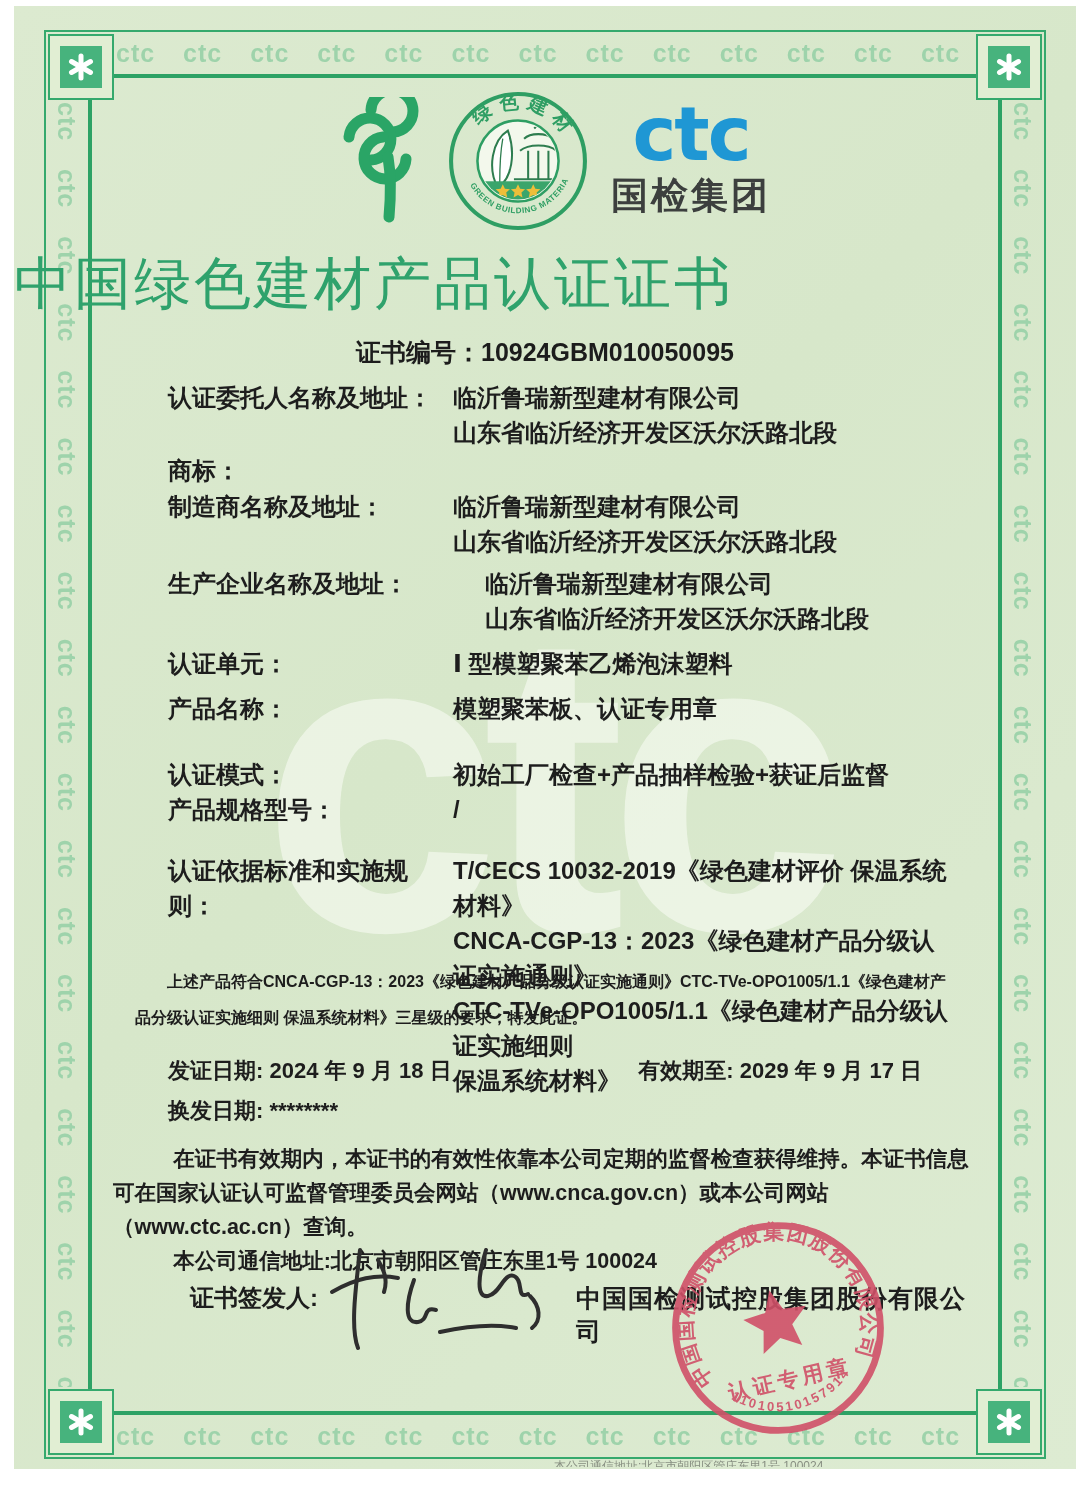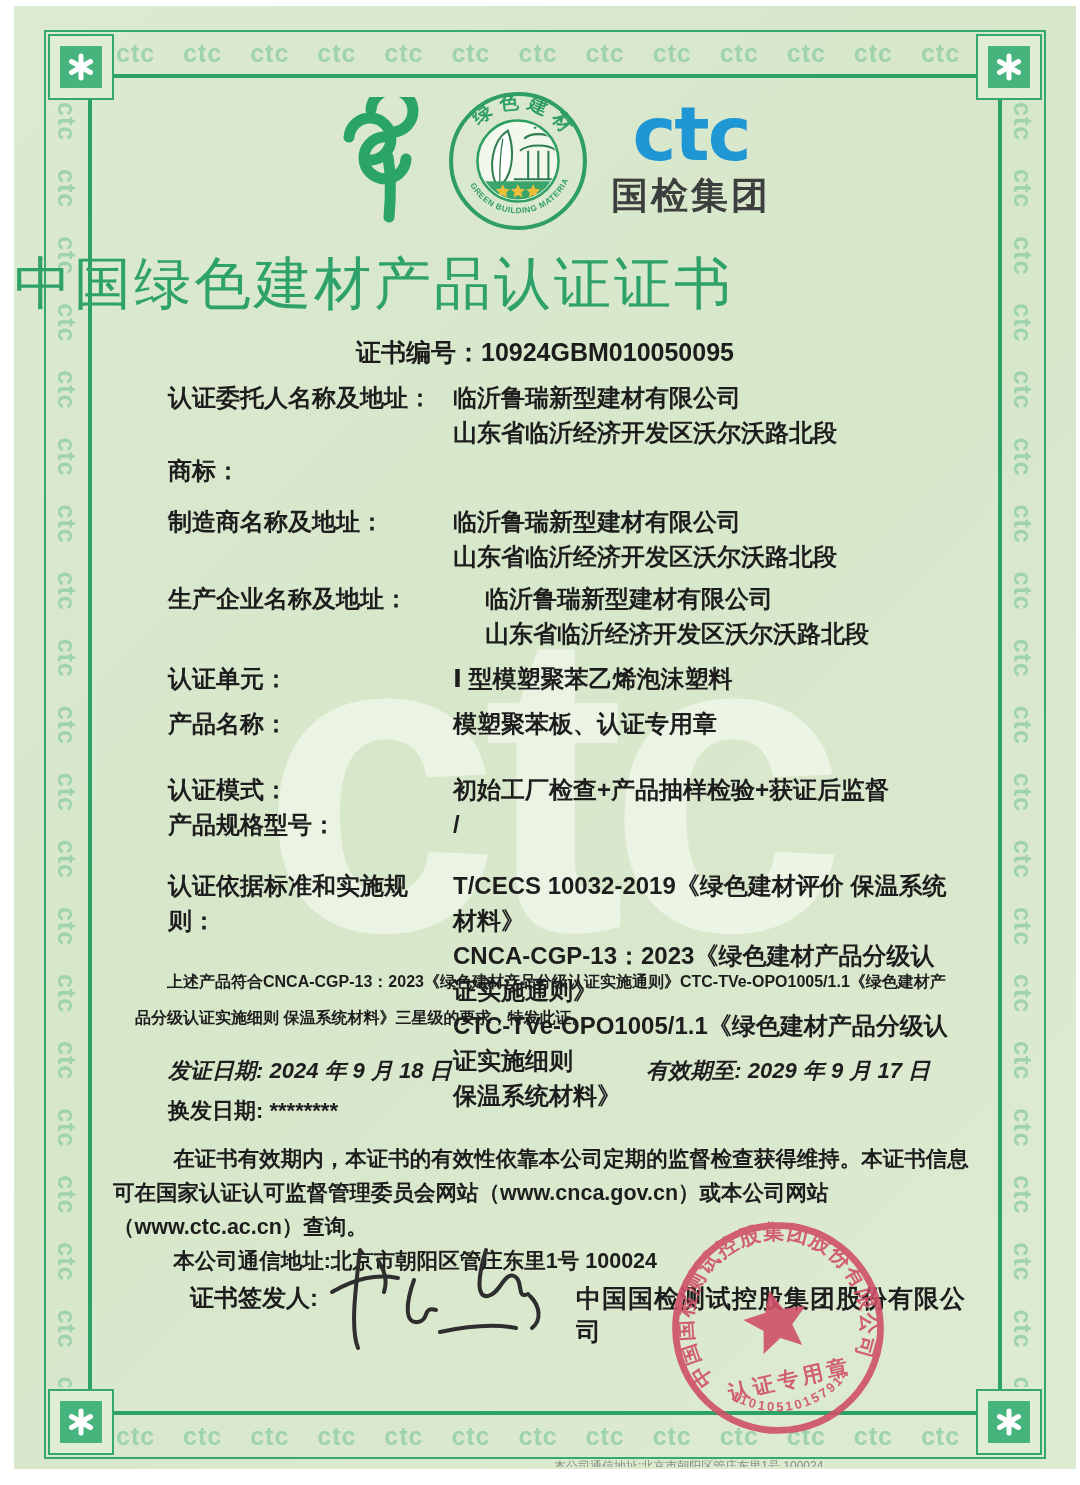--- a/index.html
+++ b/index.html
@@ -51,22 +51,22 @@
   
   .fields{position:absolute;top:374px;left:154px;width:790px;color:#1d1d1d;}
   .frow{display:flex;line-height:35px;font-size:24px;}
   .frow .lab{width:285px;font-weight:bold;flex:none;}
   .frow .val{flex:1;font-weight:bold;}
   .statement{position:absolute;top:958px;left:121px;width:815px;
         font-size:16px;font-weight:bold;color:#1d1d1d;line-height:36px;text-indent:2em;}
   
   .dates{position:absolute;top:1050px;left:154px;width:790px;font-size:22px;
         font-weight:bold;color:#1d1d1d;}
-  .dates .row1{display:flex;font-style:italic;}
-  .dates .valid{margin-left:auto;margin-right:28px;}
+  .dates .row1{display:flex;}
+  .dates .valid{margin-left:auto;margin-right:36px;}
   .dates .row2{margin-top:10px;}
   
   .footnote{position:absolute;top:1136px;left:99px;width:870px;font-size:21.5px;
         font-weight:bold;color:#1d1d1d;line-height:34px;}
   .footnote .p1{text-indent:2.8em;}
   .footnote .addr{text-indent:2.8em;}
   .signrow{position:absolute;top:1262px;left:176px;width:800px;font-size:24px;
         font-weight:bold;color:#1d1d1d;}
   .sign-label{position:absolute;left:0;top:14px;}
   .signature{position:absolute;left:128px;top:-32px;}
@@ -194,21 +194,21 @@
   <div class="certno">证书编号：10924GBM010050095</div>
 
   <div class="fields">
     <div class="frow" style="margin-bottom:3px;">
       <span class="lab">认证委托人名称及地址：</span>
       <span class="val">
           <div>临沂鲁瑞新型建材有限公司</div>
           <div>山东省临沂经济开发区沃尔沃路北段</div>
         </span>
     </div>
-    <div class="frow" style="margin-bottom:16px;justify-content:center;">
+    <div class="frow" style="margin-bottom:1px;justify-content:center;">
       <span class="lab">商标：</span>
       <span class="val"></span>
     </div>
     <div class="frow" style="margin-bottom:7px;justify-content:center;">
       <span class="lab">制造商名称及地址：</span>
       <span class="val">
           <div>临沂鲁瑞新型建材有限公司</div>
           <div>山东省临沂经济开发区沃尔沃路北段</div>
         </span>
     </div>

